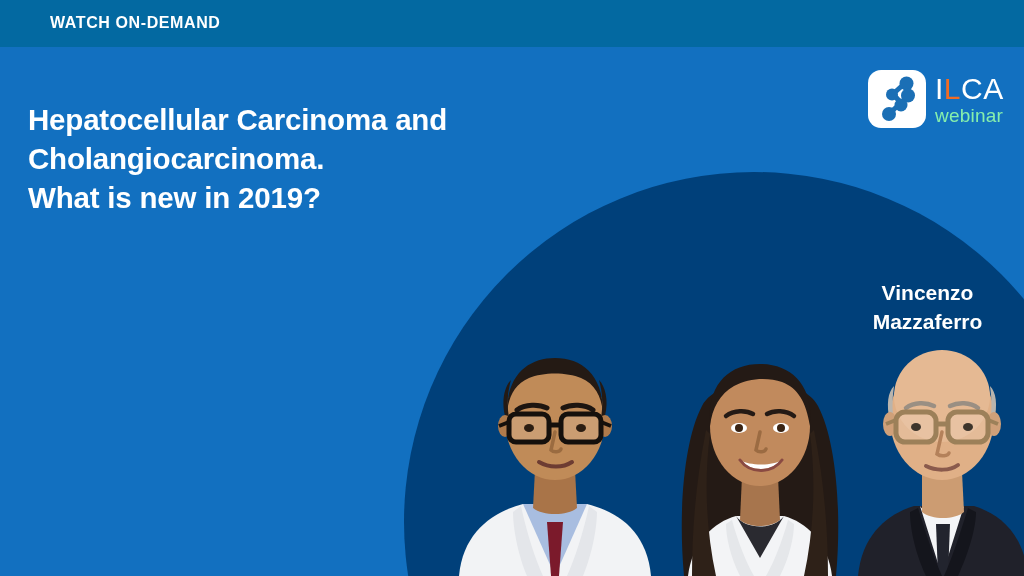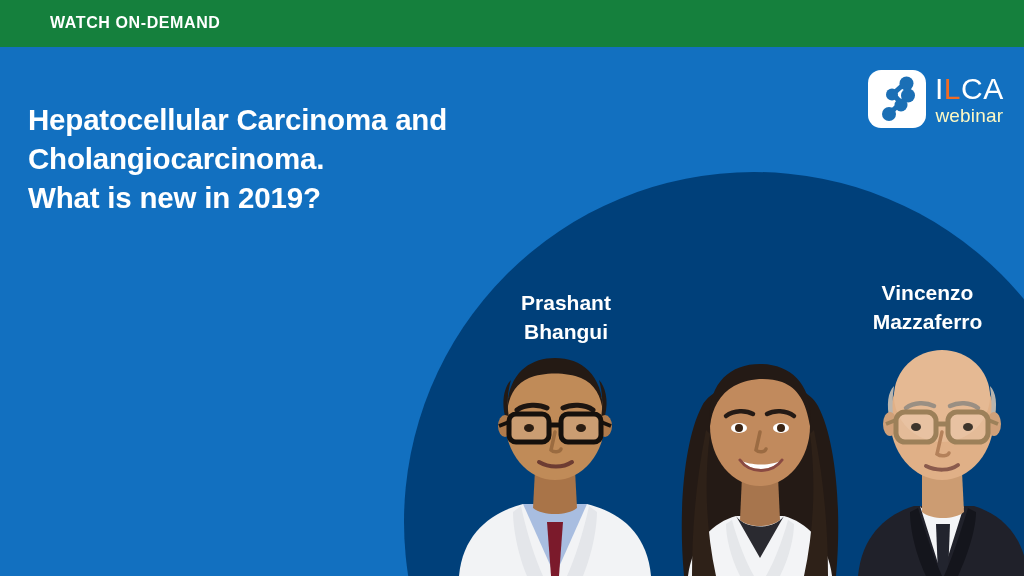--- a/index.html
+++ b/index.html
@@ -18,21 +18,21 @@
     overflow: hidden;
     background: #1270c0;
   }
 
   
   .banner {
     position: absolute;
     left: 0; top: 0;
     width: 1024px;
     height: 47px;
-    background: #15803d;
+    background: #0369a1;
     z-index: 40;
   }
   .banner-label {
     position: absolute;
     left: 50px;
     top: 14px;
     font-size: 16px;
     font-weight: bold;
     letter-spacing: 0.6px;
     color: #ffffff;
@@ -82,32 +82,31 @@
     height: 58px;
     border-radius: 13px;
     background: #ffffff;
     position: relative;
     flex: 0 0 auto;
   }
   .logo-mark svg { display: block; }
   .logo-text {
     margin-left: 9px;
     line-height: 1;
-    text-align: center;
   }
   .logo-ilca {
     font-size: 30px;
     font-weight: 500;
     letter-spacing: 0.5px;
     color: #ffffff;
   }
   .logo-ilca .accent { color: #ef6c24; }
   .logo-webinar {
     font-size: 19px;
-    color: #fef9c3;
+    color: #86efac;
     letter-spacing: 0.2px;
     margin-top: 2px;
   }
 
   
   .sp-name {
     position: absolute;
     z-index: 30;
     color: #ffffff;
     font-size: 21px;
@@ -273,24 +272,20 @@
         <ellipse cx="64" cy="89" rx="5" ry="4" fill="#3d352c"></ellipse>
         <ellipse cx="116" cy="89" rx="5" ry="4" fill="#3d352c"></ellipse>
 
         <path d="M90 94 L85 116 C89 119 96 118 97 115" stroke="#b4815a" stroke-width="3.5" fill="none" stroke-linecap="round"></path>
 
         <path d="M74 128 C84 133 98 133 106 127" stroke="#8a5a4c" stroke-width="4" fill="none" stroke-linecap="round"></path>
       </g>
     </svg>
   </div>
 
-  <div class="sp-name name-1">
-    <span>Prashant</span>
-    <span>Bhangui</span>
-  </div>
   <div class="sp-name name-3">
     <span>Vincenzo</span>
     <span>Mazzaferro</span>
   </div>
 
   <div class="logo">
     <div class="logo-mark">
       <svg width="58" height="58" viewBox="0 0 58 58" xmlns="http://www.w3.org/2000/svg">
         <path d="M36 14 L25 24 L33 33 L24 41" stroke="#1b6fb5" stroke-width="5" fill="none" stroke-linecap="round" stroke-linejoin="round"></path>
         <circle cx="38.5" cy="13.5" r="7" fill="#1b6fb5"></circle>

